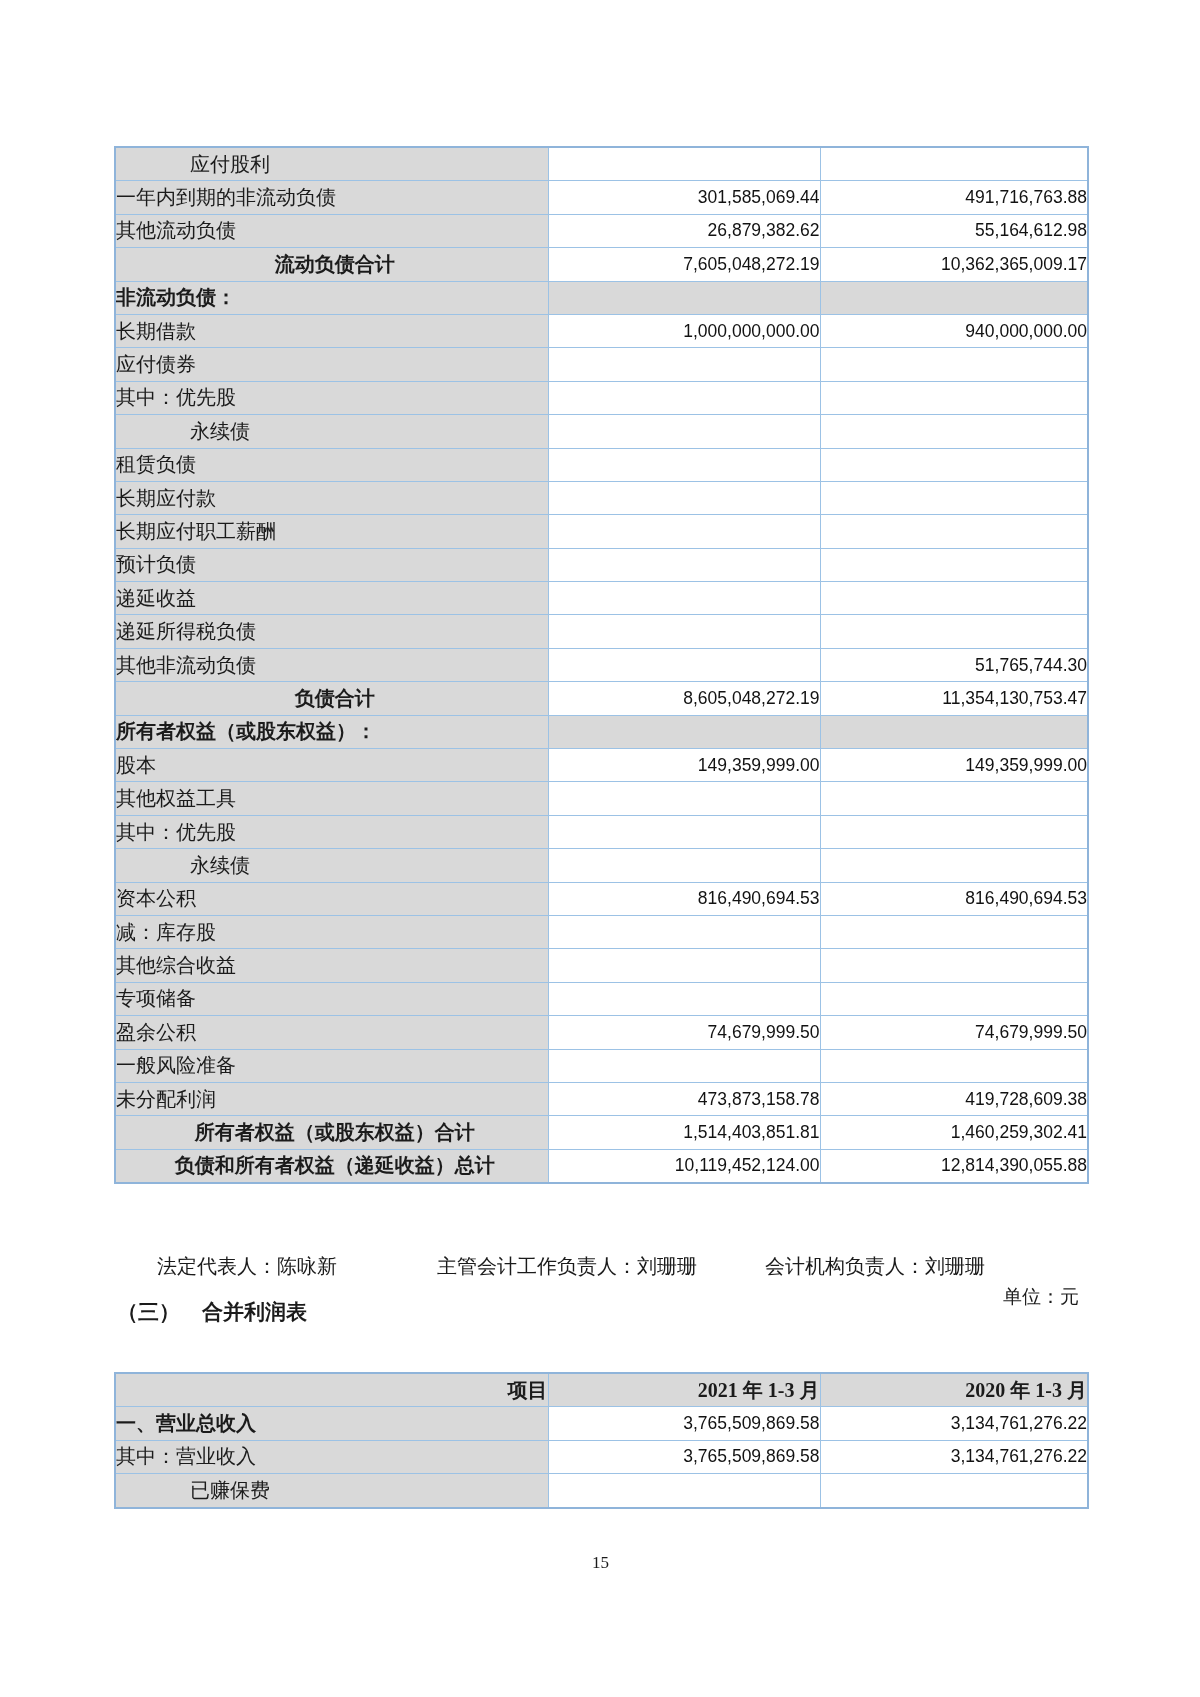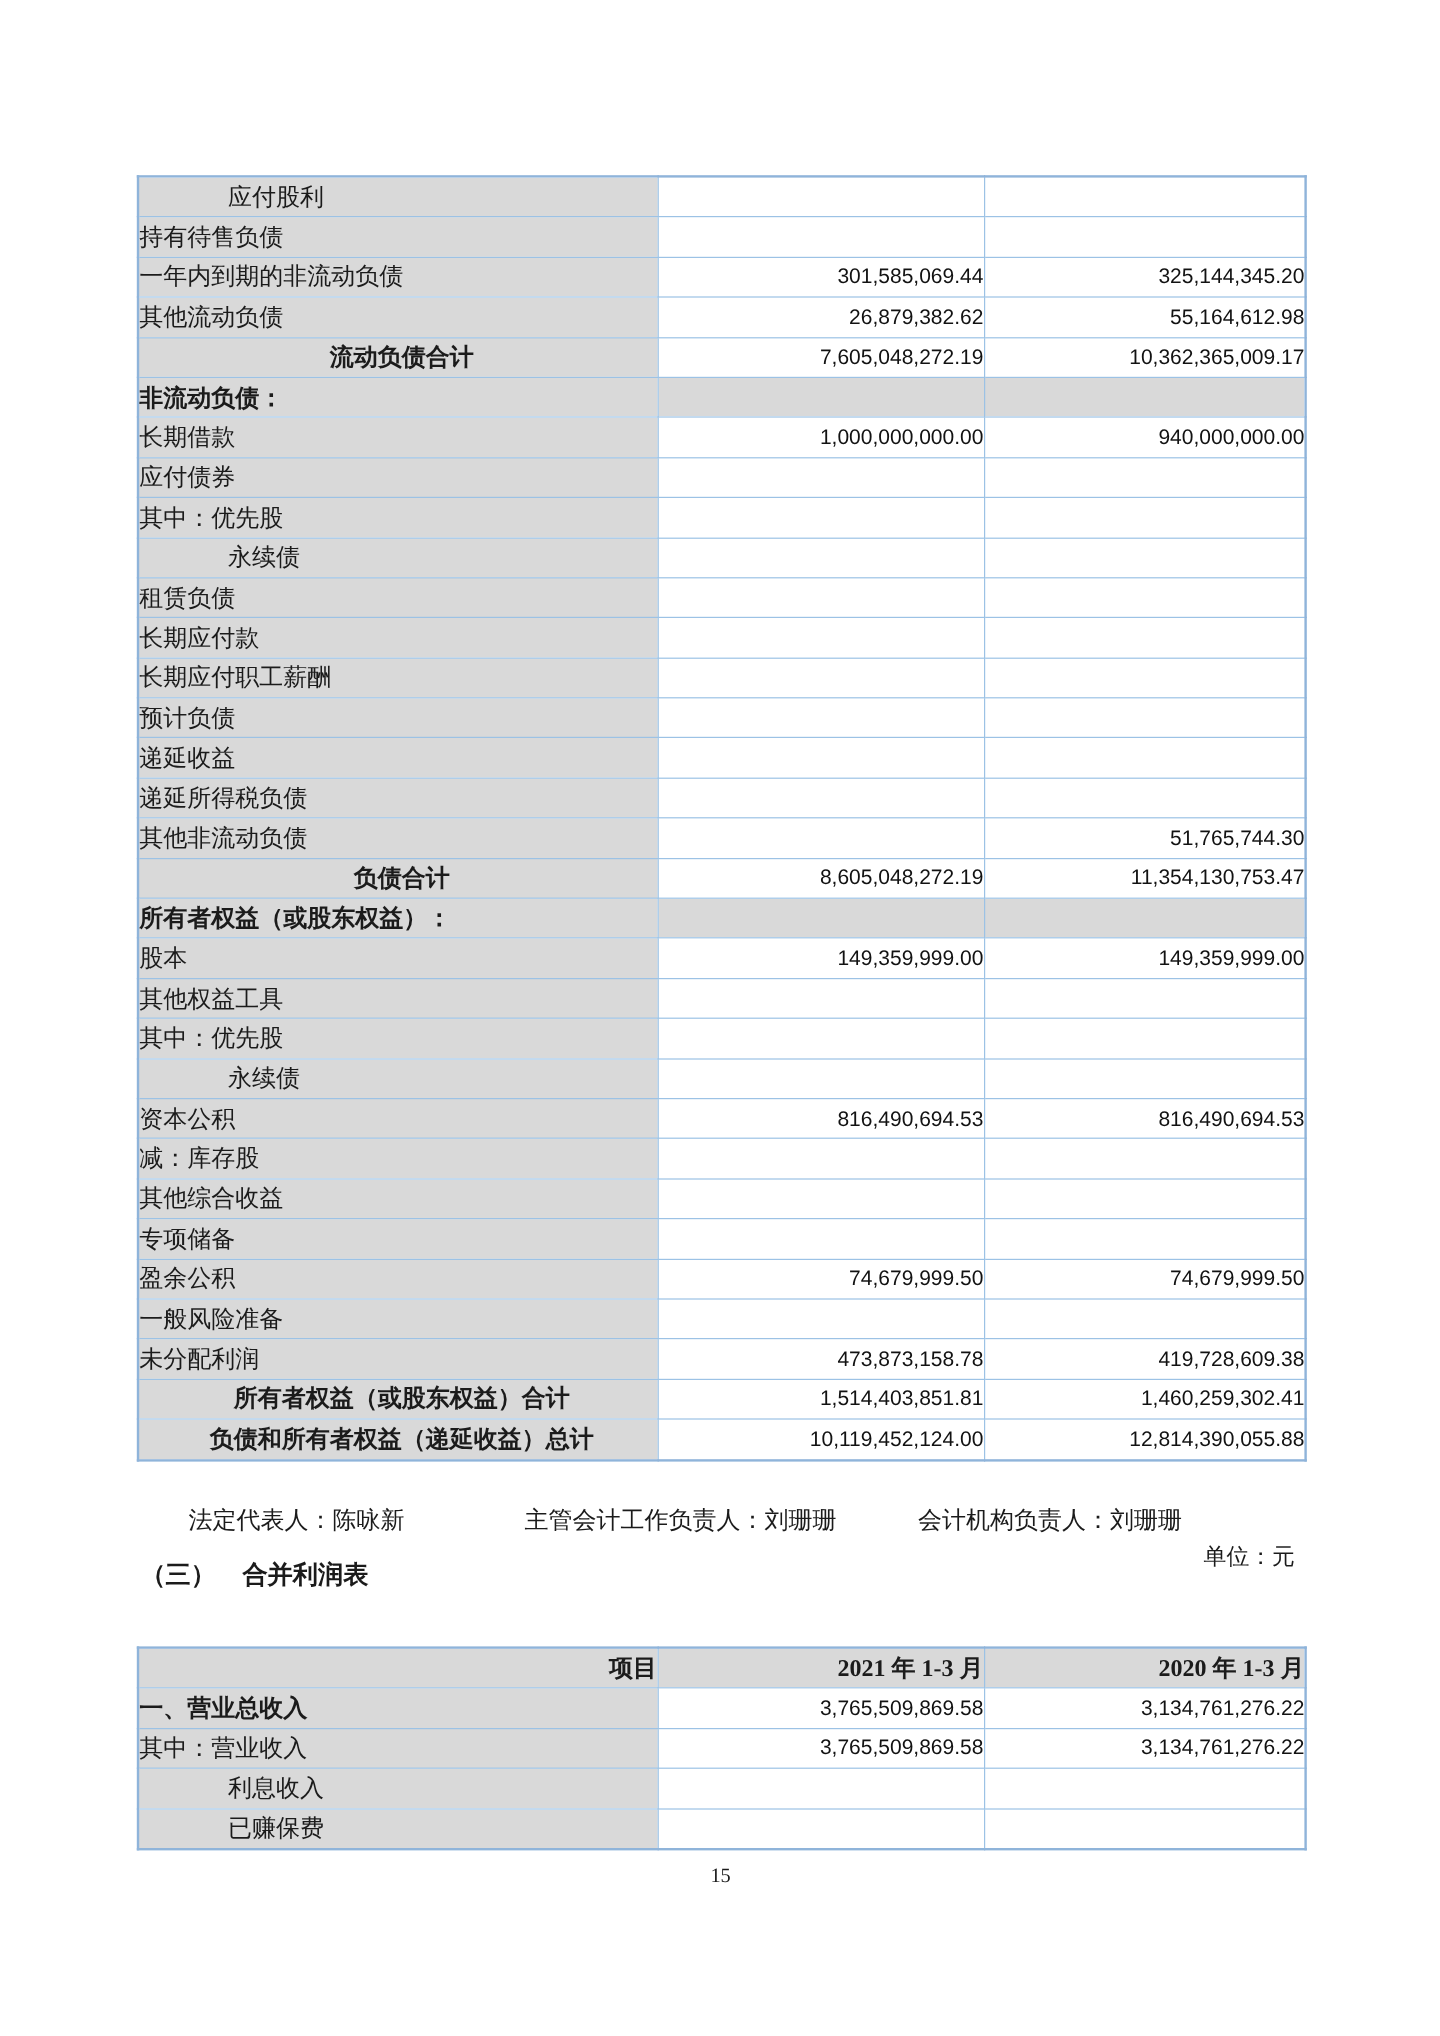--- a/index.html
+++ b/index.html
@@ -103,28 +103,23 @@
         <col class="c2">
         <col class="c3">
       </colgroup>
     <tbody id="balance-rows">
         <tr>
           <td class="lbl indent">应付股利</td>
           <td class="num"></td>
           <td class="num"></td>
         </tr>
         <tr>
-          <td class="lbl">持有待售负债</td>
-          <td class="num"></td>
-          <td class="num"></td>
-        </tr>
-        <tr>
           <td class="lbl">一年内到期的非流动负债</td>
           <td class="num">301,585,069.44</td>
-          <td class="num">325,144,345.20</td>
+          <td class="num">491,716,763.88</td>
         </tr>
         <tr>
           <td class="lbl">其他流动负债</td>
           <td class="num">26,879,382.62</td>
           <td class="num">55,164,612.98</td>
         </tr>
         <tr>
           <td class="lbl total">流动负债合计</td>
           <td class="num">7,605,048,272.19</td>
           <td class="num">10,362,365,009.17</td>
@@ -296,25 +291,20 @@
           <td class="lbl bold">一、营业总收入</td>
           <td class="num">3,765,509,869.58</td>
           <td class="num">3,134,761,276.22</td>
         </tr>
         <tr>
           <td class="lbl">其中：营业收入</td>
           <td class="num">3,765,509,869.58</td>
           <td class="num">3,134,761,276.22</td>
         </tr>
         <tr>
-          <td class="lbl indent">利息收入</td>
-          <td class="num"></td>
-          <td class="num"></td>
-        </tr>
-        <tr>
           <td class="lbl indent">已赚保费</td>
           <td class="num"></td>
           <td class="num"></td>
         </tr>
       </tbody>
   </table>
 
   <div class="page-number">15</div>
 
 </div>

